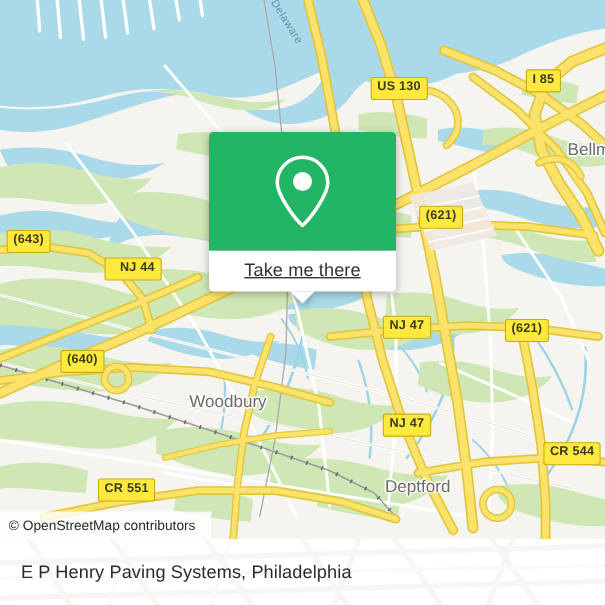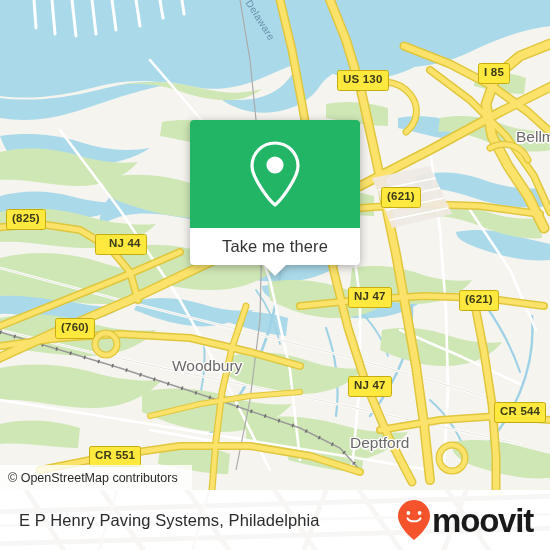--- a/index.html
+++ b/index.html
@@ -75,36 +75,37 @@
     line-height: 1;
     padding: 3px 5px 4px 5px;
     white-space: nowrap;
     letter-spacing: 0.2px;
     box-sizing: border-box;
     pointer-events: none;
   }
   .sh-643   { left: 6px;   top: 209px; }
   .sh-nj44  { left: 95px;  top: 234px; padding-left: 13px; }
   .sh-640   { left: 55px;  top: 318px; }
-  .sh-cr551 { left: 89px;  top: 435px; margin-top: 11px; }
+  .sh-cr551 { left: 89px;  top: 435px; }
   .sh-us130 { left: 337px; top: 70px; }
   .sh-i76   { left: 478px; top: 63px; }
   .sh-621a  { left: 381px; top: 187px; }
   .sh-nj47a { left: 348px; top: 287px; }
   .sh-621b  { left: 459px; top: 290px; }
   .sh-nj47b { left: 348px; top: 376px; }
   .sh-cr544 { left: 494px; top: 402px; }
 
   
   .popup {
     position: absolute;
     left: 190px;
     top: 120px;
     width: 170px;
     filter: drop-shadow(0 2px 4px rgba(0,0,0,0.30));
+    text-decoration: underline;
   }
   .popup-top {
     background: #22b566;
     border-radius: 4px 4px 0 0;
     height: 108px;
     display: flex;
     align-items: center;
     justify-content: center;
   }
   .popup-pin { display: block; }
@@ -411,23 +412,23 @@
         </g>
       </g>
     </svg>
 
     <div class="city-label city-woodbury">Woodbury</div>
     <div class="city-label city-deptford">Deptford</div>
     <div class="city-label city-bellmawr">Bellm</div>
 
     <div class="river-label">Delaware</div>
 
-    <div class="shield sh-643">(825)</div>
+    <div class="shield sh-643">(643)</div>
     <div class="shield sh-nj44">NJ 44</div>
-    <div class="shield sh-640">(760)</div>
+    <div class="shield sh-640">(640)</div>
     <div class="shield sh-cr551">CR 551</div>
     <div class="shield sh-us130">US 130</div>
     <div class="shield sh-i76">I 85</div>
     <div class="shield sh-621a">(621)</div>
     <div class="shield sh-nj47a">NJ 47</div>
     <div class="shield sh-621b">(621)</div>
     <div class="shield sh-nj47b">NJ 47</div>
     <div class="shield sh-cr544">CR 544</div>
 
     <div class="popup">
@@ -464,26 +465,16 @@
       <g stroke="#f0eeea" stroke-width="3" fill="none">
         <path d="M-10,36 L560,24"></path>
         <path d="M120,-10 L96,70"></path>
         <path d="M212,-10 L190,70"></path>
       </g>
     </svg>
 
     <div class="footer-inner">
       <div class="footer-title">E P Henry Paving Systems, Philadelphia</div>
 
-      <div class="brand">
-        <svg width="36" height="42" viewBox="0 0 36 42">
-          <path d="M18 1 C9.2 1 2 8.2 2 17 C2 26.6 13.3 37.5 18 41
-                   C22.7 37.5 34 26.6 34 17 C34 8.2 26.8 1 18 1 Z" fill="#f5532c"></path>
-          <circle cx="12.4" cy="14" r="1.9" fill="#ffffff"></circle>
-          <circle cx="23.6" cy="14" r="1.9" fill="#ffffff"></circle>
-          <path d="M11.6 19.4 C13.6 23.2 22.4 23.2 24.4 19.4" stroke="#ffffff" stroke-width="2.1" fill="none" stroke-linecap="round"></path>
-        </svg>
-        <span class="brand-wordmark">moovit</span>
-      </div>
     </div>
   </div>
 
 </div>
 
 </body></html>

